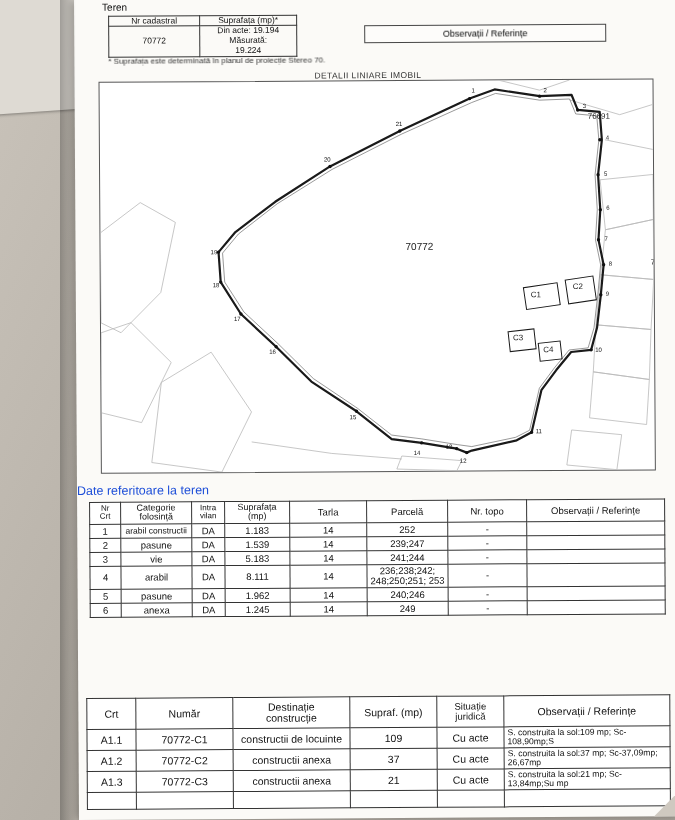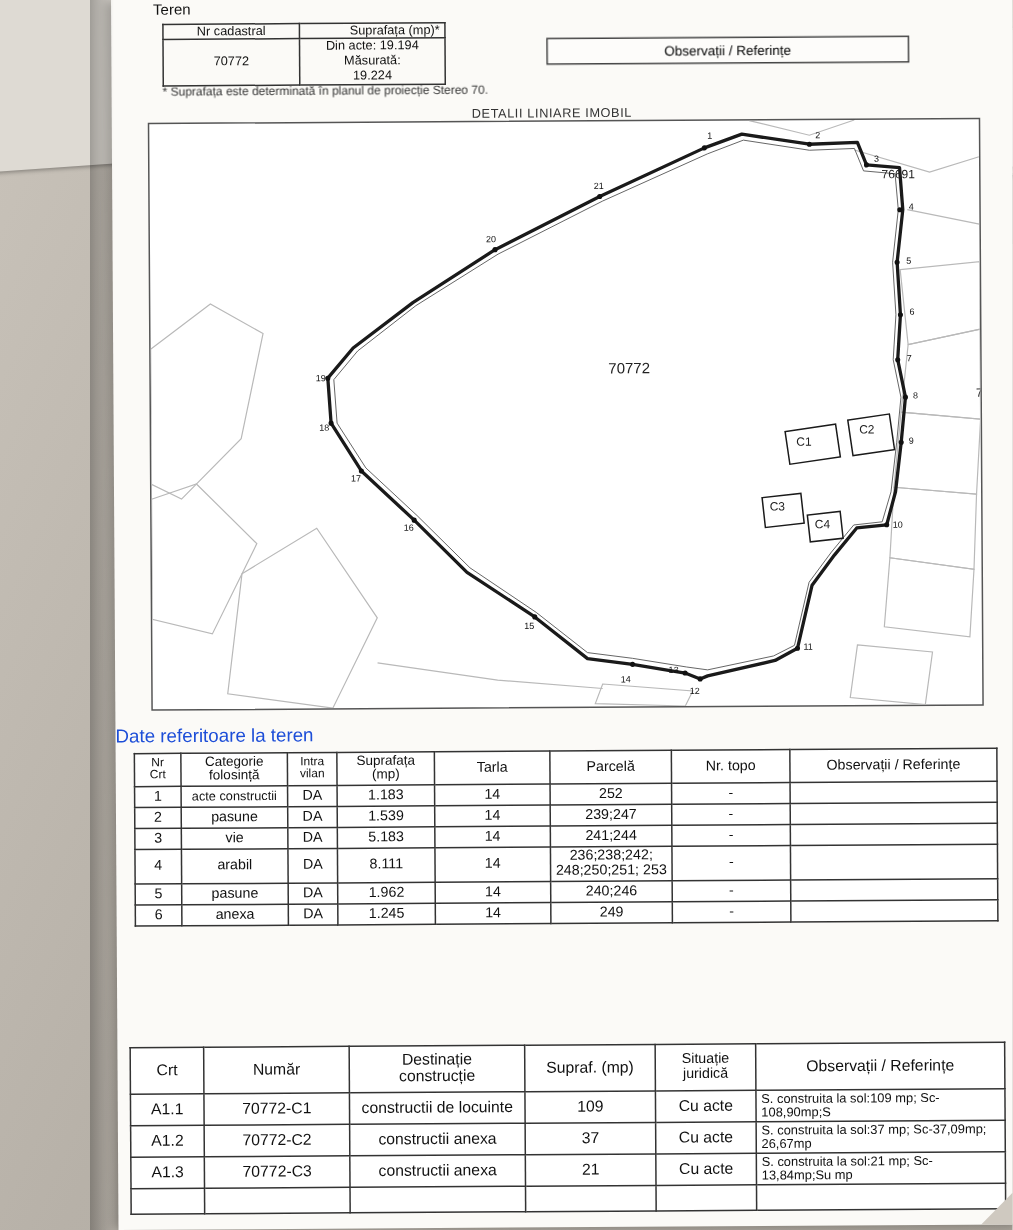--- a/index.html
+++ b/index.html
@@ -67,21 +67,21 @@
 
 <div class="sheet">
  <div class="sheet-inner">
 
   <div class="teren-title">Teren</div>
 
   <table class="mini">
     <tbody>
           <tr>
       <th style="width:84px;">Nr cadastral</th>
-      <th style="width:90px;text-align:right;">Suprafața (mp)*</th>
+      <th style="width:90px;">Suprafața (mp)*</th>
     </tr>
     <tr>
       <td style="height:30px;">70772</td>
       <td style="line-height:1.15;">
         <span>Din acte: 19.194</span><br>
         <span>Măsurată:</span><br>
         <span>19.224</span>
       </td>
     </tr>
   </tbody>
@@ -187,21 +187,21 @@
       <th style="width:66px;font-size:9px;line-height:1.05;">Categorie<br>folosință</th>
       <th style="width:28px;font-size:8px;line-height:1.05;">Intra<br>vilan</th>
       <th style="width:60px;font-size:9px;line-height:1.05;">Suprafața<br>(mp)</th>
       <th style="width:72px;">Tarla</th>
       <th style="width:76px;">Parcelă</th>
       <th style="width:74px;">Nr. topo</th>
       <th>Observații / Referințe</th>
     </tr>
     <tr>
       <td>1</td>
-      <td class="small" style="line-height:1.05;">acte constructii</td>
+      <td class="small" style="line-height:1.05;">arabil constructii</td>
       <td>DA</td>
       <td>1.183</td>
       <td>14</td>
       <td>252</td>
       <td>-</td>
       <td class="obs"></td>
     </tr>
     <tr>
       <td>2</td>
       <td>pasune</td>

